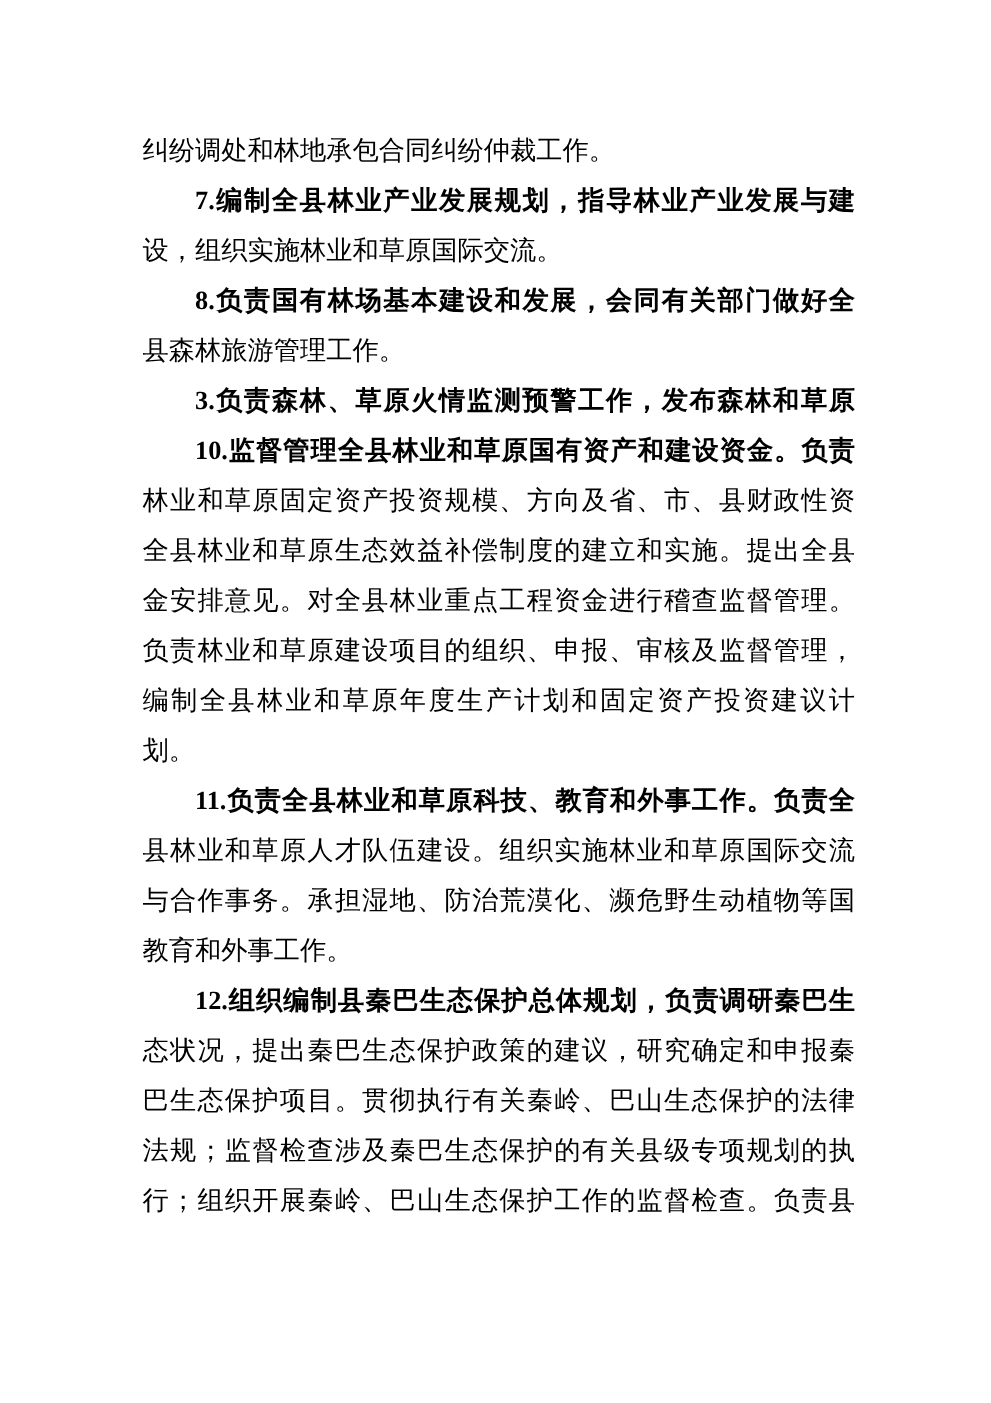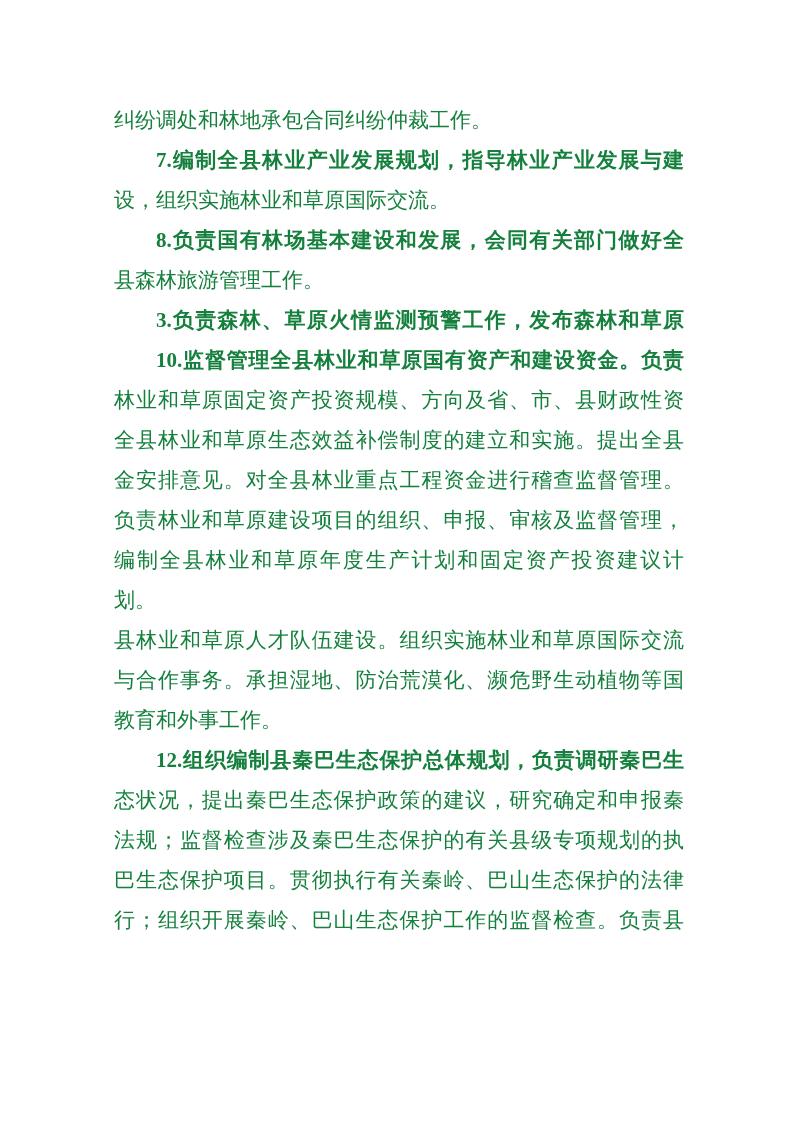--- a/index.html
+++ b/index.html
@@ -45,21 +45,21 @@
   
   .line.indent {
     text-indent: 42px;
     font-weight: bold;
   }
 </style>
 </head>
 <body>
 
 <div class="page">
-  <div class="content" style="color: #15803d;">
+  <div class="content" style="color: #000000;">
       <div class="paragraph">
         <div class="line para-end">纠纷调处和林地承包合同纠纷仲裁工作。</div>
       </div>
       <div class="paragraph">
         <div class="line indent">7.编制全县林业产业发展规划，指导林业产业发展与建</div>
         <div class="line para-end">设，组织实施林业和草原国际交流。</div>
       </div>
       <div class="paragraph">
         <div class="line indent">8.负责国有林场基本建设和发展，会同有关部门做好全</div>
         <div class="line para-end">县森林旅游管理工作。</div>
@@ -70,25 +70,26 @@
       <div class="paragraph">
         <div class="line indent">10.监督管理全县林业和草原国有资产和建设资金。负责</div>
         <div class="line">林业和草原固定资产投资规模、方向及省、市、县财政性资</div>
         <div class="line">全县林业和草原生态效益补偿制度的建立和实施。提出全县</div>
         <div class="line">金安排意见。对全县林业重点工程资金进行稽查监督管理。</div>
         <div class="line">负责林业和草原建设项目的组织、申报、审核及监督管理，</div>
         <div class="line">编制全县林业和草原年度生产计划和固定资产投资建议计</div>
         <div class="line para-end">划。</div>
       </div>
       <div class="paragraph">
+        <div class="line indent">11.负责全县林业和草原科技、教育和外事工作。负责全</div>
         <div class="line">县林业和草原人才队伍建设。组织实施林业和草原国际交流</div>
         <div class="line">与合作事务。承担湿地、防治荒漠化、濒危野生动植物等国</div>
         <div class="line para-end">教育和外事工作。</div>
       </div>
       <div class="paragraph">
         <div class="line indent">12.组织编制县秦巴生态保护总体规划，负责调研秦巴生</div>
         <div class="line">态状况，提出秦巴生态保护政策的建议，研究确定和申报秦</div>
+        <div class="line">巴生态保护项目。贯彻执行有关秦岭、巴山生态保护的法律</div>
         <div class="line">法规；监督检查涉及秦巴生态保护的有关县级专项规划的执</div>
-        <div class="line">巴生态保护项目。贯彻执行有关秦岭、巴山生态保护的法律</div>
         <div class="line">行；组织开展秦岭、巴山生态保护工作的监督检查。负责县</div>
       </div>
     </div>
 </div>
 
 </body></html>

